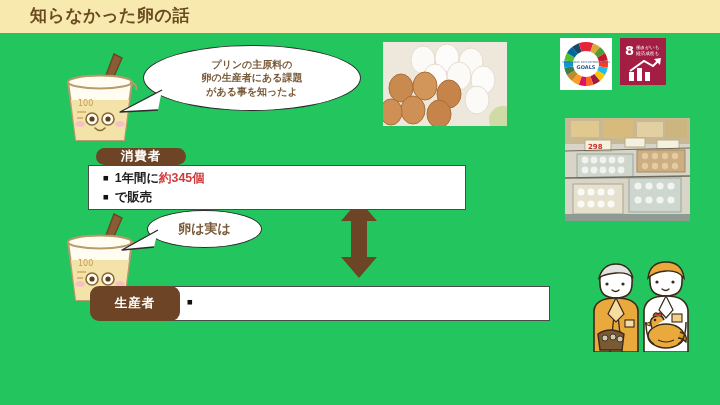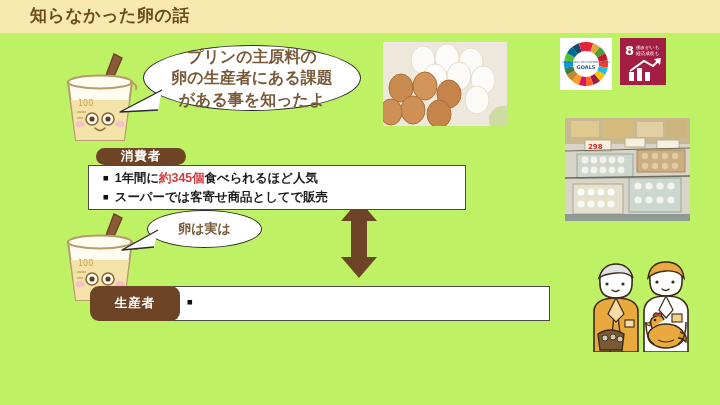--- a/index.html
+++ b/index.html
@@ -5,21 +5,21 @@
   * { box-sizing: border-box; margin: 0; padding: 0; }
   html, body {
     width: 720px; height: 405px;
     background: #ffffff;
     font-family: "Liberation Sans", "DejaVu Sans", sans-serif;
     overflow: hidden;
   }
   #slide {
     position: relative;
     width: 720px; height: 405px;
-    background: #bef264;
+    background: #22c55e;
     padding-left: 24px;
   }
 
   
   .banner {
     position: absolute; left: 0; top: 0;
     width: 720px; height: 33px;
     background: #f8e9ae;
   }
   .banner-title {
@@ -132,21 +132,21 @@
       <circle cx="56" cy="71" r="2.6" fill="#5a4020"></circle>
 
       <ellipse cx="28" cy="76" rx="5" ry="3" fill="#f6c0c4"></ellipse>
       <ellipse cx="68" cy="76" rx="5" ry="3" fill="#f6c0c4"></ellipse>
 
       <path d="M43 80 q5 5 10 0" fill="none" stroke="#8a6a3a" stroke-width="1.6" stroke-linecap="round"></path>
     </svg>
   </div>
 
   <div class="bubble" style="left:143px; top:45px; width:218px; height:66px;">
-    <div class="bubble-text" style="font-size:16px;">プリンの主原料の
+    <div class="bubble-text" style="font-size:10px;">プリンの主原料の
 卵の生産者にある課題
 がある事を知ったよ</div>
   </div>
   <svg class="bubble-tail" style="left:118px; top:86px;" width="46" height="30" viewBox="0 0 46 30">
     <path d="M44 4 L2 26 L40 24" fill="#ffffff" stroke="#2b2b2b" stroke-width="1.4" stroke-linejoin="round"></path>
   </svg>
 
   <div class="photo" style="left:383px; top:42px; width:124px; height:84px;">
     <svg width="124" height="84" viewBox="0 0 124 84">
       <rect width="124" height="84" fill="#f3efe7"></rect>
@@ -285,25 +285,23 @@
     </svg>
   </div>
 
   <div class="row" style="left:96px; top:148px; width:460px; height:56px;flex-direction:column;">
     <div class="role-tag" style="width:90px;">消費者</div>
     <div class="role-body" style="width:378px;">
       <div class="bullet-line">
         <span class="bullet-mark">■</span>
         <span>1年間に</span>
         <span class="hl">約345個</span>
-        <span>食べられるほど人気</span>
       </div>
       <div class="bullet-line">
         <span class="bullet-mark">■</span>
-        <span>スーパーでは客寄せ商品として</span>
         <span>で販売</span>
       </div>
     </div>
   </div>
 
   <div class="dbl-arrow" style="left:338px; top:200px;">
     <svg width="42" height="78" viewBox="0 0 42 78">
       <path d="M21 0 L39 21 L29 21 L29 57 L39 57 L21 78 L3 57 L13 57 L13 21 L3 21 Z" fill="#6d4526"></path>
     </svg>
   </div>

